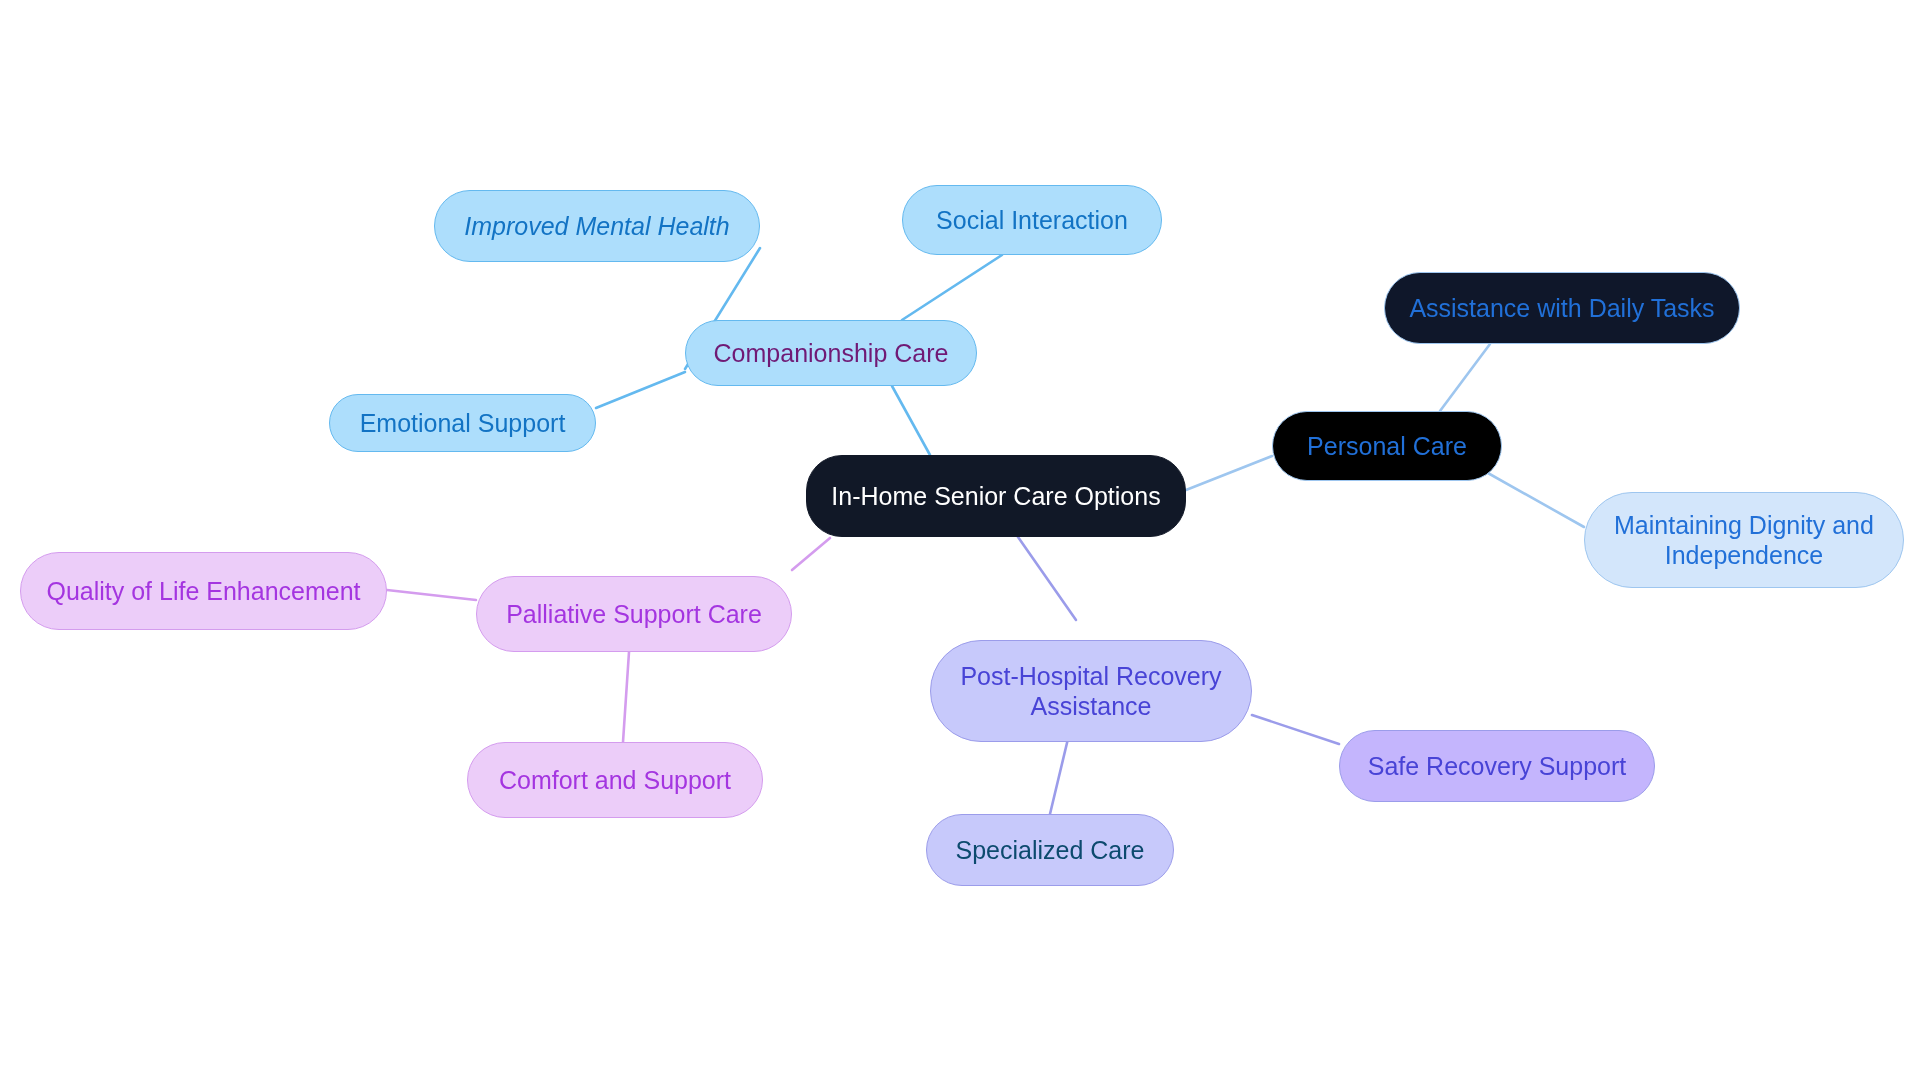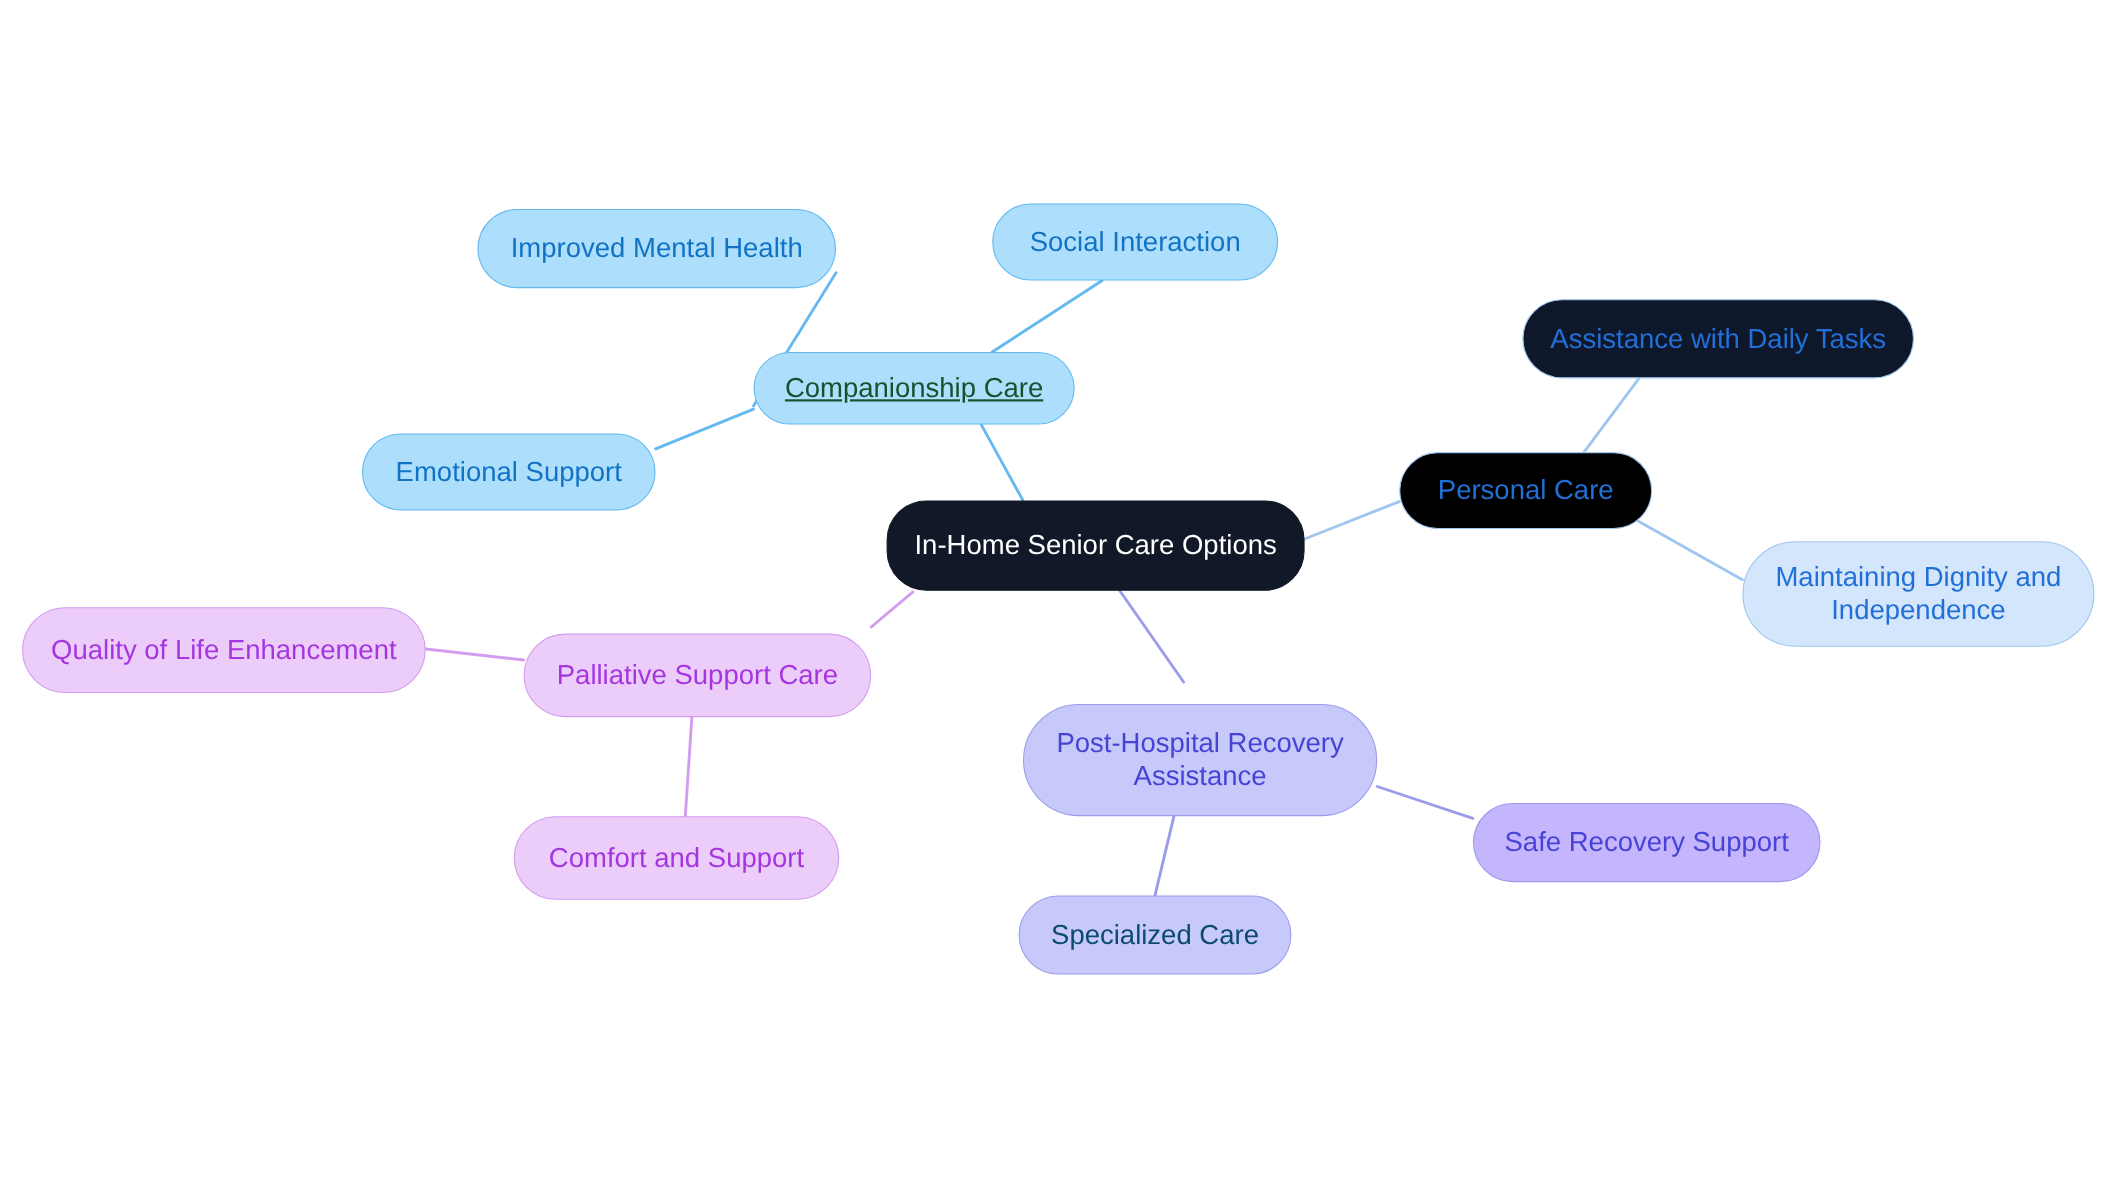--- a/index.html
+++ b/index.html
@@ -69,24 +69,24 @@
       <line x1="1479" y1="468" x2="1584" y2="527" stroke="#9ec6ef" stroke-width="2.6" stroke-linecap="round"></line>
       <line x1="1018" y1="537" x2="1076" y2="620" stroke="#9b9cea" stroke-width="2.6" stroke-linecap="round"></line>
       <line x1="1252" y1="715" x2="1339" y2="744" stroke="#9b9cea" stroke-width="2.6" stroke-linecap="round"></line>
       <line x1="1072" y1="722" x2="1050" y2="814" stroke="#9b9cea" stroke-width="2.6" stroke-linecap="round"></line>
       <line x1="830" y1="538" x2="792" y2="570" stroke="#d49cee" stroke-width="2.6" stroke-linecap="round"></line>
       <line x1="476" y1="600" x2="387" y2="590" stroke="#d49cee" stroke-width="2.6" stroke-linecap="round"></line>
       <line x1="629" y1="652" x2="623" y2="742" stroke="#d49cee" stroke-width="2.6" stroke-linecap="round"></line>
     </svg>
   <div id="node-layer">
       <div class="node node-root" style="left: 806px; top: 455px; width: 380px; height: 82px; background: rgb(17, 24, 39); color: rgb(255, 255, 255); border-color: rgb(17, 24, 39);">In-Home Senior Care Options</div>
-      <div class="node node-branch" style="left: 685px; top: 320px; width: 292px; height: 66px; background: rgb(173, 222, 252); color: #14532d; border-color: rgb(100, 185, 239); text-decoration: underline;">Companionship Care</div>
-      <div class="node node-leaf" style="left: 434px; top: 190px; width: 326px; height: 72px; background: rgb(173, 222, 252); color: rgb(18, 115, 196); border-color: rgb(100, 185, 239);">Improved Mental Health</div>
+      <div class="node node-branch" style="left: 685px; top: 320px; width: 292px; height: 66px; background: rgb(173, 222, 252); color: #701a75; border-color: rgb(100, 185, 239);">Companionship Care</div>
+      <div class="node node-leaf" style="left: 434px; top: 190px; width: 326px; height: 72px; background: rgb(173, 222, 252); color: rgb(18, 115, 196); border-color: rgb(100, 185, 239); font-style: italic;">Improved Mental Health</div>
       <div class="node node-leaf" style="left: 902px; top: 185px; width: 260px; height: 70px; background: rgb(173, 222, 252); color: rgb(18, 115, 196); border-color: rgb(100, 185, 239);">Social Interaction</div>
-      <div class="node node-leaf" style="left: 329px; top: 394px; width: 267px; height: 70px; background: rgb(173, 222, 252); color: rgb(18, 115, 196); border-color: rgb(100, 185, 239);">Emotional Support</div>
+      <div class="node node-leaf" style="left: 329px; top: 394px; width: 267px; height: 58px; background: rgb(173, 222, 252); color: rgb(18, 115, 196); border-color: rgb(100, 185, 239);">Emotional Support</div>
       <div class="node node-branch" style="left: 1272px; top: 411px; width: 230px; height: 70px; background: #000000; color: rgb(33, 112, 216); border-color: rgb(158, 198, 239);">Personal Care</div>
       <div class="node node-leaf" style="left: 1384px; top: 272px; width: 356px; height: 72px; background: #0f172a; color: rgb(33, 112, 216); border-color: rgb(158, 198, 239);">Assistance with Daily Tasks</div>
       <div class="node node-leaf" style="left: 1584px; top: 492px; width: 320px; height: 96px; background: rgb(211, 230, 251); color: rgb(33, 112, 216); border-color: rgb(158, 198, 239);">Maintaining Dignity and
 Independence</div>
       <div class="node node-branch" style="left: 930px; top: 640px; width: 322px; height: 102px; background: rgb(199, 201, 251); color: rgb(72, 67, 214); border-color: rgb(155, 156, 234);">Post-Hospital Recovery
 Assistance</div>
       <div class="node node-leaf" style="left: 1339px; top: 730px; width: 316px; height: 72px; background: #c4b5fd; color: rgb(72, 67, 214); border-color: rgb(155, 156, 234);">Safe Recovery Support</div>
       <div class="node node-leaf" style="left: 926px; top: 814px; width: 248px; height: 72px; background: rgb(199, 201, 251); color: #0c4a6e; border-color: rgb(155, 156, 234);">Specialized Care</div>
       <div class="node node-branch" style="left: 476px; top: 576px; width: 316px; height: 76px; background: rgb(236, 205, 249); color: rgb(164, 53, 224); border-color: rgb(212, 156, 238);">Palliative Support Care</div>
       <div class="node node-leaf" style="left: 20px; top: 552px; width: 367px; height: 78px; background: rgb(236, 205, 249); color: rgb(164, 53, 224); border-color: rgb(212, 156, 238);">Quality of Life Enhancement</div>

